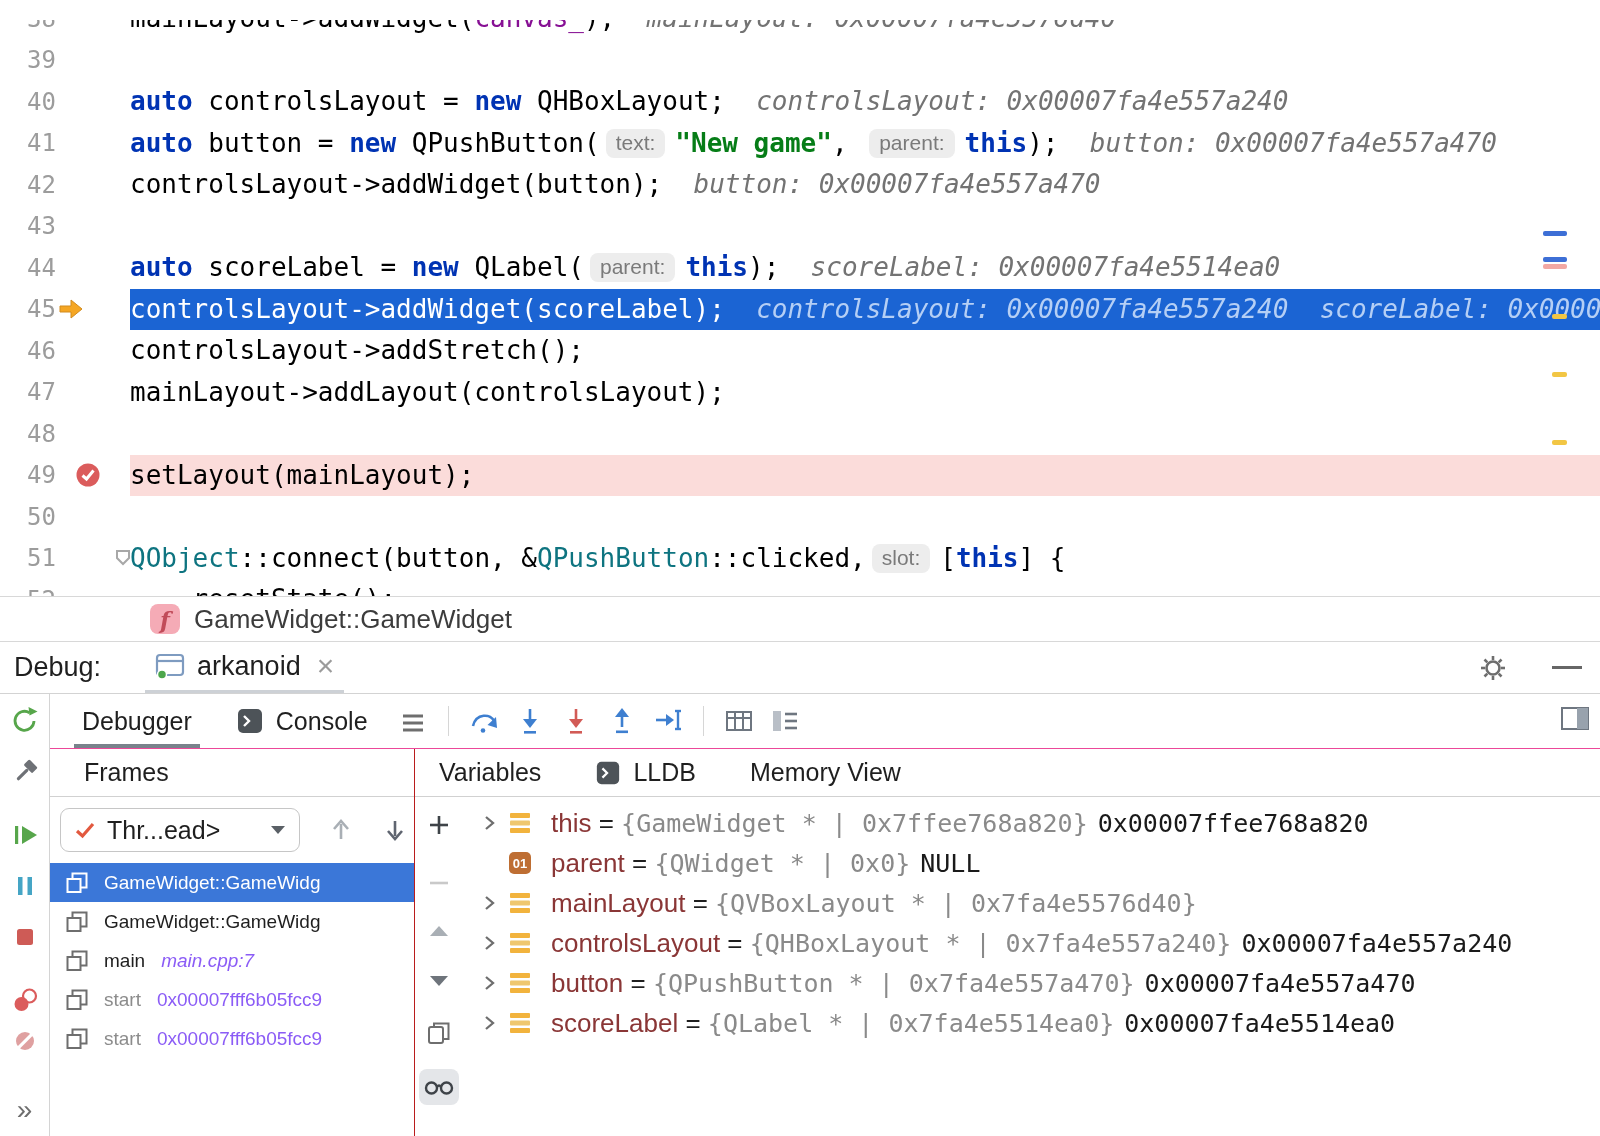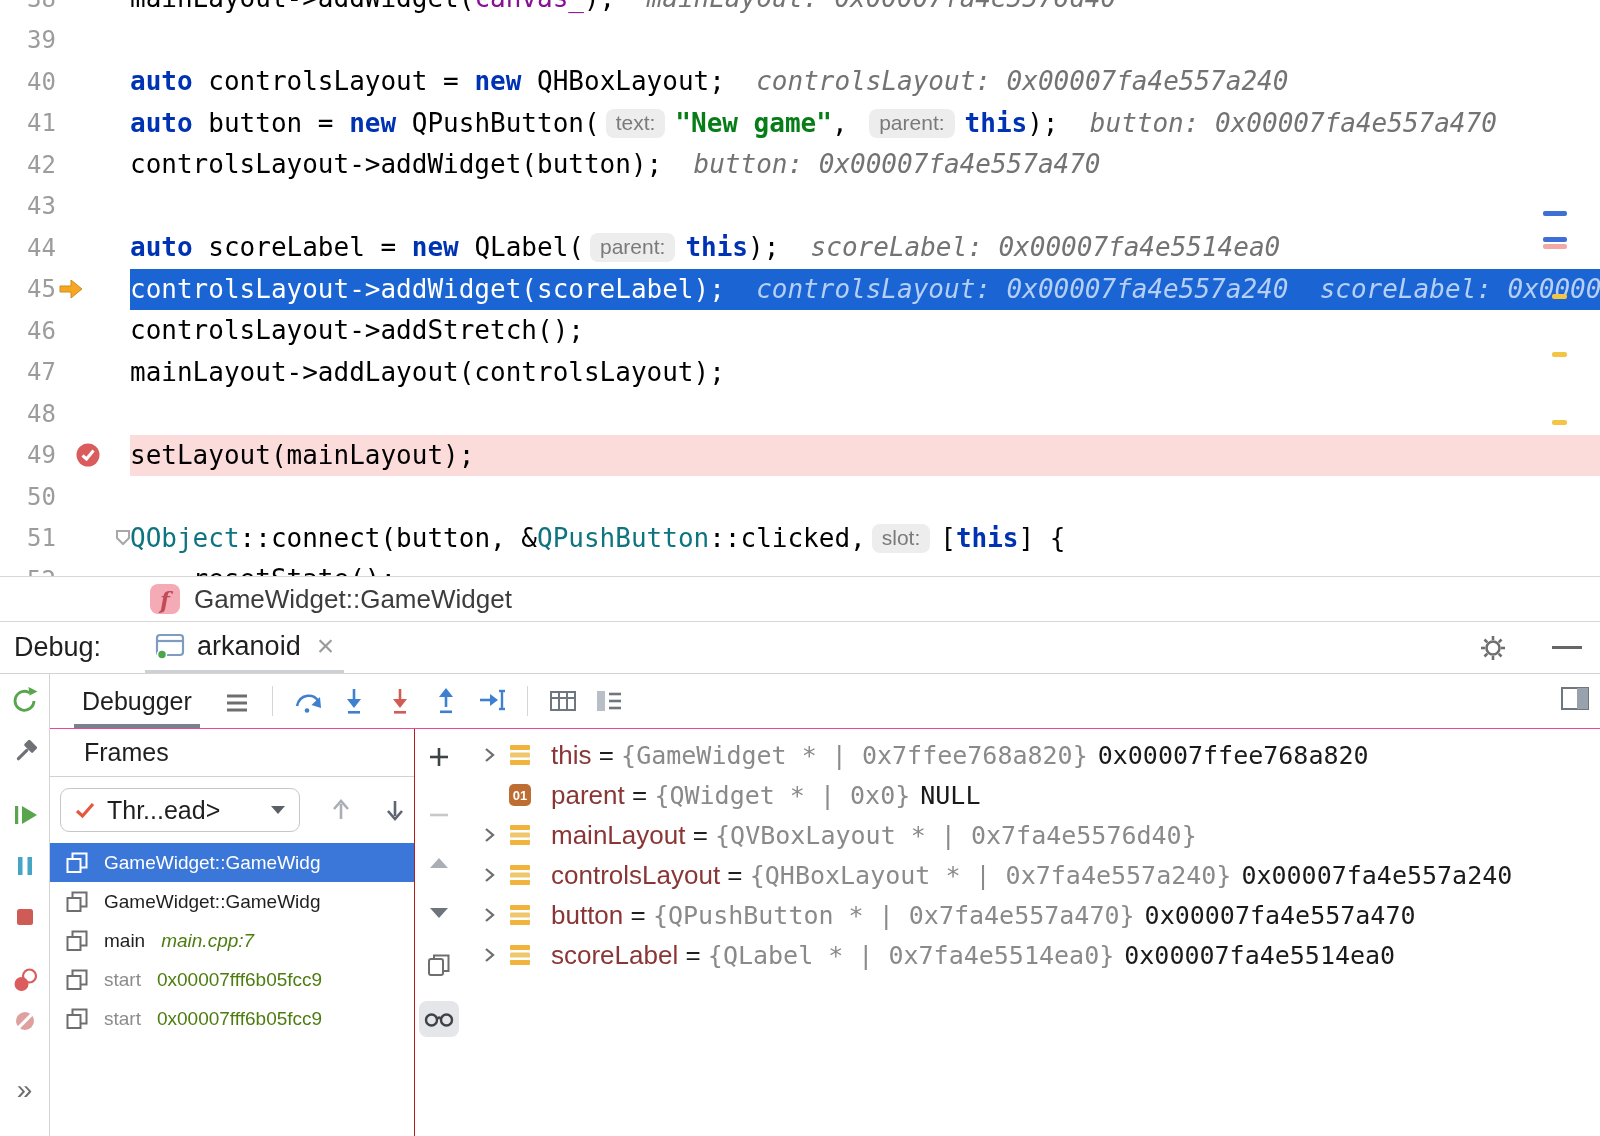--- a/index.html
+++ b/index.html
@@ -1,19 +1,19 @@
 <!DOCTYPE html>
 <html><head>
 <meta charset="utf-8">
 <style>
   *{margin:0;padding:0;box-sizing:border-box}
   html,body{width:1600px;height:1136px;overflow:hidden;background:#fff;
     font-family:"Liberation Sans",sans-serif;color:#1f1f1f;}
   
-  .editor{position:relative;height:576px;overflow:hidden;background:#fff;}
+  .editor{position:relative;height:576px;overflow:hidden;background:#fff;margin-top:20px;}
   #code-lines{position:absolute;top:-22px;left:0;right:0;}
   .cl{display:flex;height:41.5px;}
   .gut{flex:0 0 130px;display:flex;align-items:center;background:#fff;}
   .lnum{flex:0 0 56px;text-align:right;font:24px "DejaVu Sans Mono",monospace;color:#9c9c9c;}
   .gmark{position:relative;flex:1;height:100%;}
   .gmark svg{position:absolute;top:50%;transform:translateY(-50%);}
   .gm-exec{left:2px}.gm-bp{left:18px}.gm-fold{left:56px}
   .codewrap{flex:1;font:26px "DejaVu Sans Mono",monospace;white-space:pre;
     line-height:41.5px;overflow:hidden;color:#000;}
   .st-exec .codewrap{background:#1b64d3;color:#fff;}
@@ -60,21 +60,21 @@
   .panel-head{height:48px;border-bottom:1px solid #d1d1d1;display:flex;align-items:center;
     padding-left:34px;font-size:25px;}
   .thread-row{height:66px;display:flex;align-items:center;padding-left:10px;gap:28px;}
   .thread-combo{width:240px;height:44px;border:1px solid #c6c6c6;border-radius:9px;background:#fff;
     display:flex;align-items:center;padding:0 12px;gap:10px;font-size:25px;}
   .combo-caret{margin-left:auto;display:flex;}
   #frames-list{flex:1;overflow:hidden;}
   .frow{height:39px;display:flex;align-items:center;gap:14px;padding-left:14px;font-size:19px;
     white-space:nowrap;overflow:hidden;}
   .frow.sel{background:#3b77d8;color:#fff;}
-  .frow .sub{color:#4d7c0f;margin-left:2px;}
+  .frow .sub{color:#8b5cf6;margin-left:2px;}
   .frow .sub.it{font-style:italic;}
   .frow.muted .lbl{color:#8c8c8c;}
   .frow .ficon{display:flex;color:#6e6e6e;}
   .frow.sel .ficon{color:#fff;}
   
   .vars{flex:1;display:flex;flex-direction:column;min-width:0;}
   .vars-head{height:48px;border-bottom:1px solid #d1d1d1;display:flex;align-items:center;
     padding-left:24px;gap:54px;font-size:25px;}
   .lldb-tab{display:flex;align-items:center;gap:12px;}
   .vars-body{flex:1;display:flex;min-height:0;}
@@ -311,20 +311,27 @@
       <span class="more-glyph">»</span>
     </span>
   </div>
 
   <div class="right-col">
 
     <div class="toolbar-row">
       <div class="tw-tab sel">
         <span>Debugger</span>
       </div>
+      <div class="tw-tab">
+        <svg width="28" height="28" viewBox="0 0 28 28">
+          <rect x="2" y="2" width="24" height="24" rx="5" fill="#4d5358"></rect>
+          <polyline points="8,9 13,14 8,19" fill="none" stroke="#fff" stroke-width="2.4"></polyline>
+        </svg>
+        <span>Console</span>
+      </div>
       <span class="tb-ico">
         <svg width="26" height="26" viewBox="0 0 26 26">
             <line x1="3" y1="8" x2="23" y2="8" stroke="#6e6e6e" stroke-width="3"></line>
             <line x1="3" y1="15" x2="23" y2="15" stroke="#6e6e6e" stroke-width="3"></line>
             <line x1="3" y1="22" x2="23" y2="22" stroke="#6e6e6e" stroke-width="3"></line>
           </svg>
       </span>
       <span class="tb-sep"></span>
       <span class="tb-ico">
         <svg width="30" height="30" viewBox="0 0 30 30">
@@ -465,20 +472,31 @@
                   <path d="M8.5 9 V3.5 H22.5 V17.5 H16.5" fill="none" stroke="currentColor" stroke-width="2"></path>
                 </svg>
               </span>
               <span class="lbl">start</span>
               <span class="sub">0x00007fff6b05fcc9</span>
             </div>
           </div>
       </div>
 
       <div class="vars">
+        <div class="vars-head">
+          <span>Variables</span>
+          <span class="lldb-tab">
+            <svg width="26" height="26" viewBox="0 0 28 28">
+              <rect x="2" y="2" width="24" height="24" rx="5" fill="#4d5358"></rect>
+              <polyline points="8,9 13,14 8,19" fill="none" stroke="#fff" stroke-width="2.4"></polyline>
+            </svg>
+            <span>LLDB</span>
+          </span>
+          <span>Memory View</span>
+        </div>
         <div class="vars-body">
           <div class="var-toolbar">
             <span class="vt-btn" style="margin-top:10px">
               <svg width="26" height="26" viewBox="0 0 26 26">
                   <line x1="13" y1="4" x2="13" y2="22" stroke="#3e4348" stroke-width="2.6"></line>
                   <line x1="4" y1="13" x2="22" y2="13" stroke="#3e4348" stroke-width="2.6"></line>
                 </svg>
             </span>
             <span class="vt-btn" style="margin-top:22px">
               <svg width="26" height="26" viewBox="0 0 26 26">

